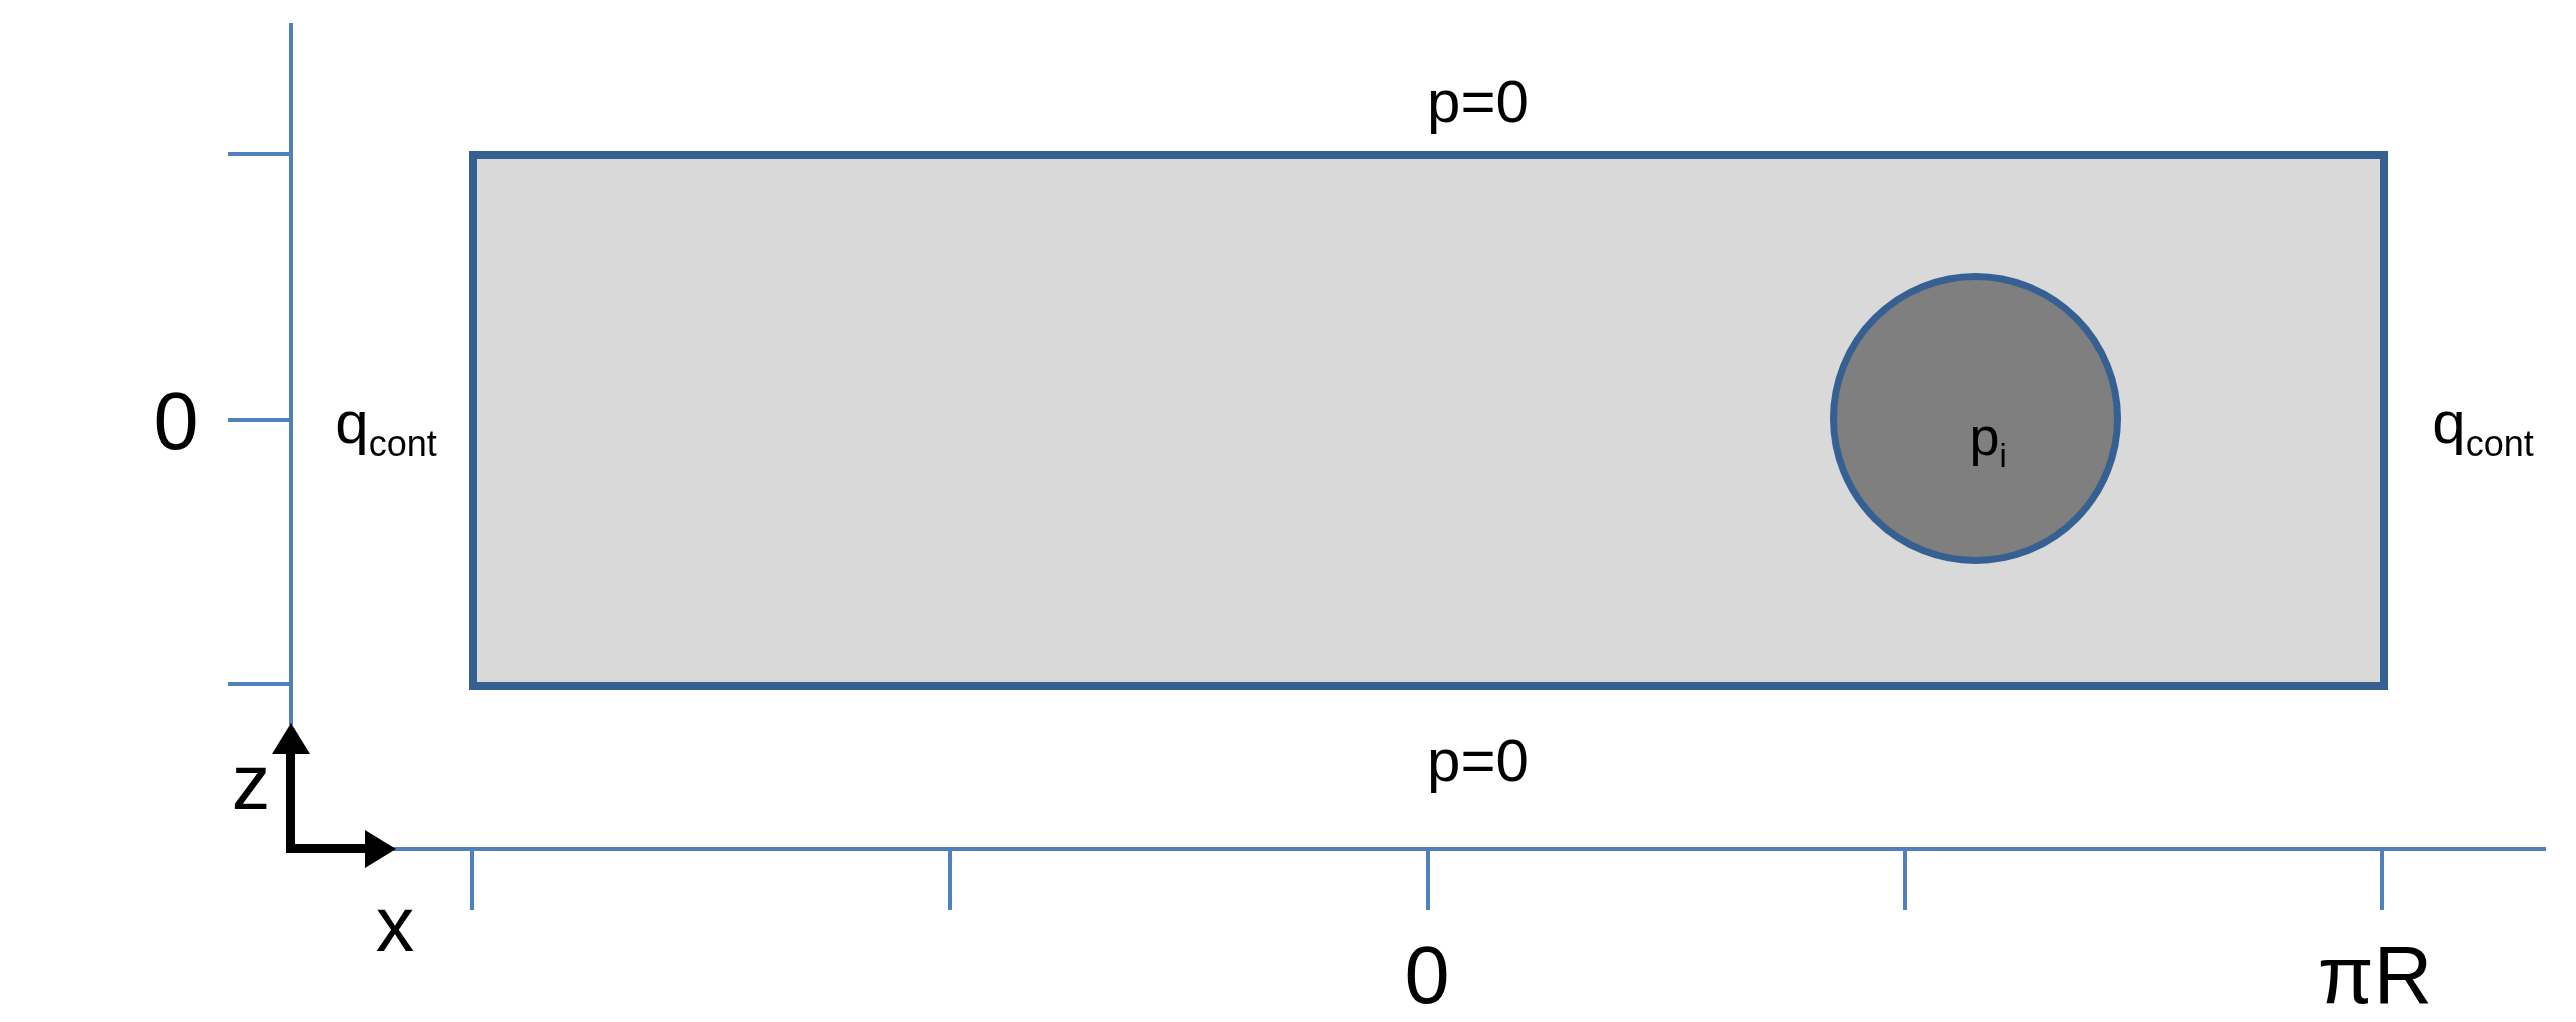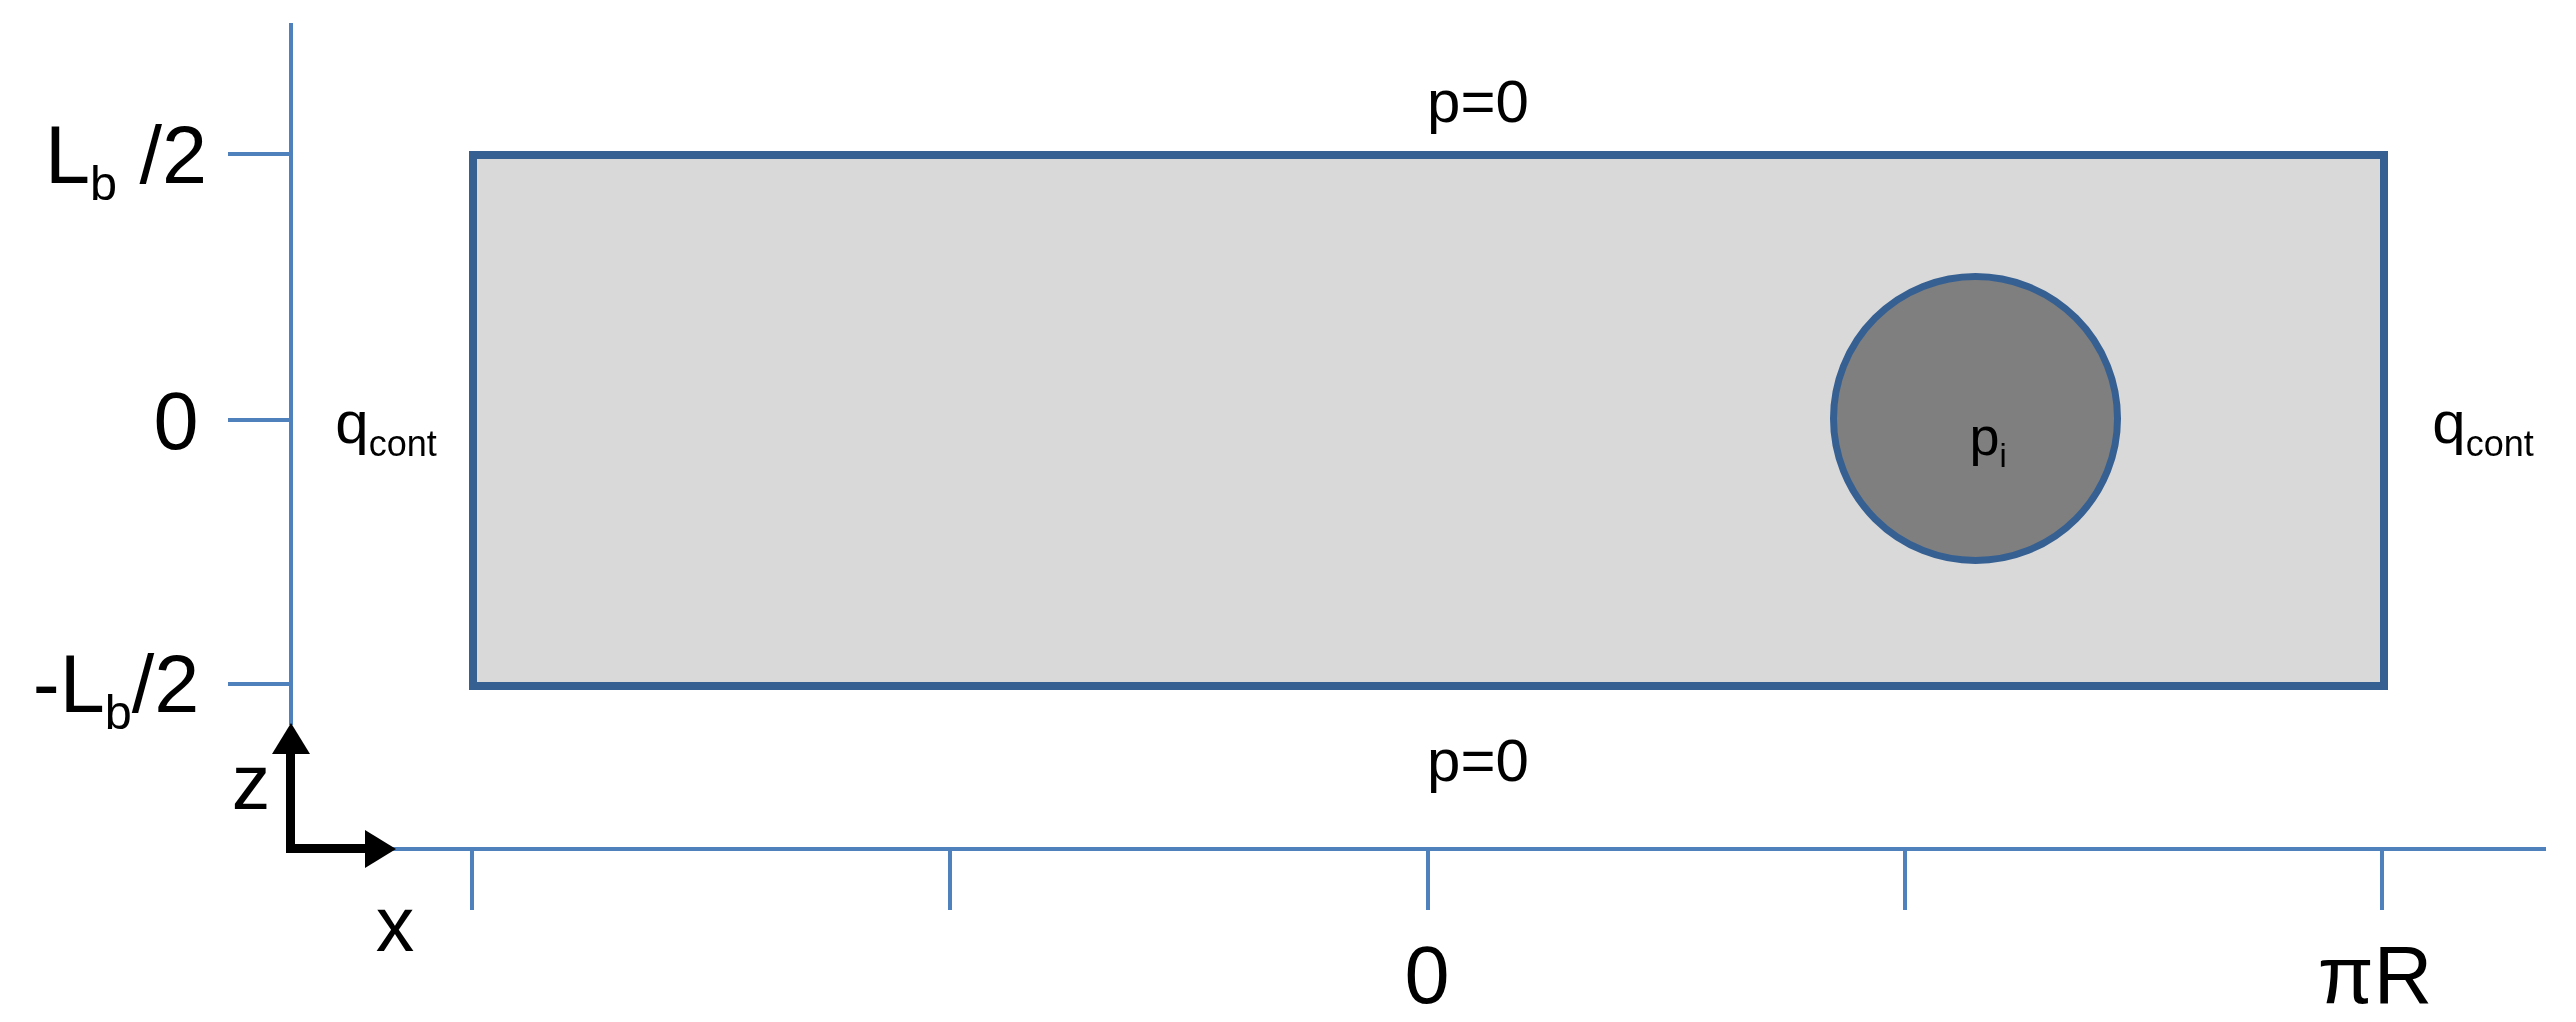--- a/index.html
+++ b/index.html
@@ -82,23 +82,21 @@
 
   <div class="fluid-rect"></div>
 
   <div class="inclusion-circle"></div>
 
   <div class="arrow-part z-arrow-shaft"></div>
   <div class="arrow-part x-arrow-shaft"></div>
   <div class="arrow-head-up"></div>
   <div class="arrow-head-right"></div>
 
-  <div class="lbl fs-tick" style="left:126px; top:155px"><span>L</span><sub>b</sub><span> /2</span></div>
   <div class="lbl fs-tick" style="left:176px; top:421px">0</div>
-  <div class="lbl fs-tick" style="left:116px; top:684px"><span>-L</span><sub>b</sub><span>/2</span></div>
 
   <div class="lbl fs-axisname" style="left:251px; top:782px">z</div>
   <div class="lbl fs-axisname" style="left:395px; top:924px">x</div>
 
   <div class="lbl fs-tick" style="left:1427px; top:975px">0</div>
   <div class="lbl fs-tick" style="left:2375px; top:975px">πR</div>
 
   <div class="lbl fs-bc" style="left:1478px; top:102px">p=0</div>
   <div class="lbl fs-bc" style="left:1478px; top:761px">p=0</div>
   <div class="lbl fs-bc" style="left:386px; top:423px"><span>q</span><sub>cont</sub></div>

